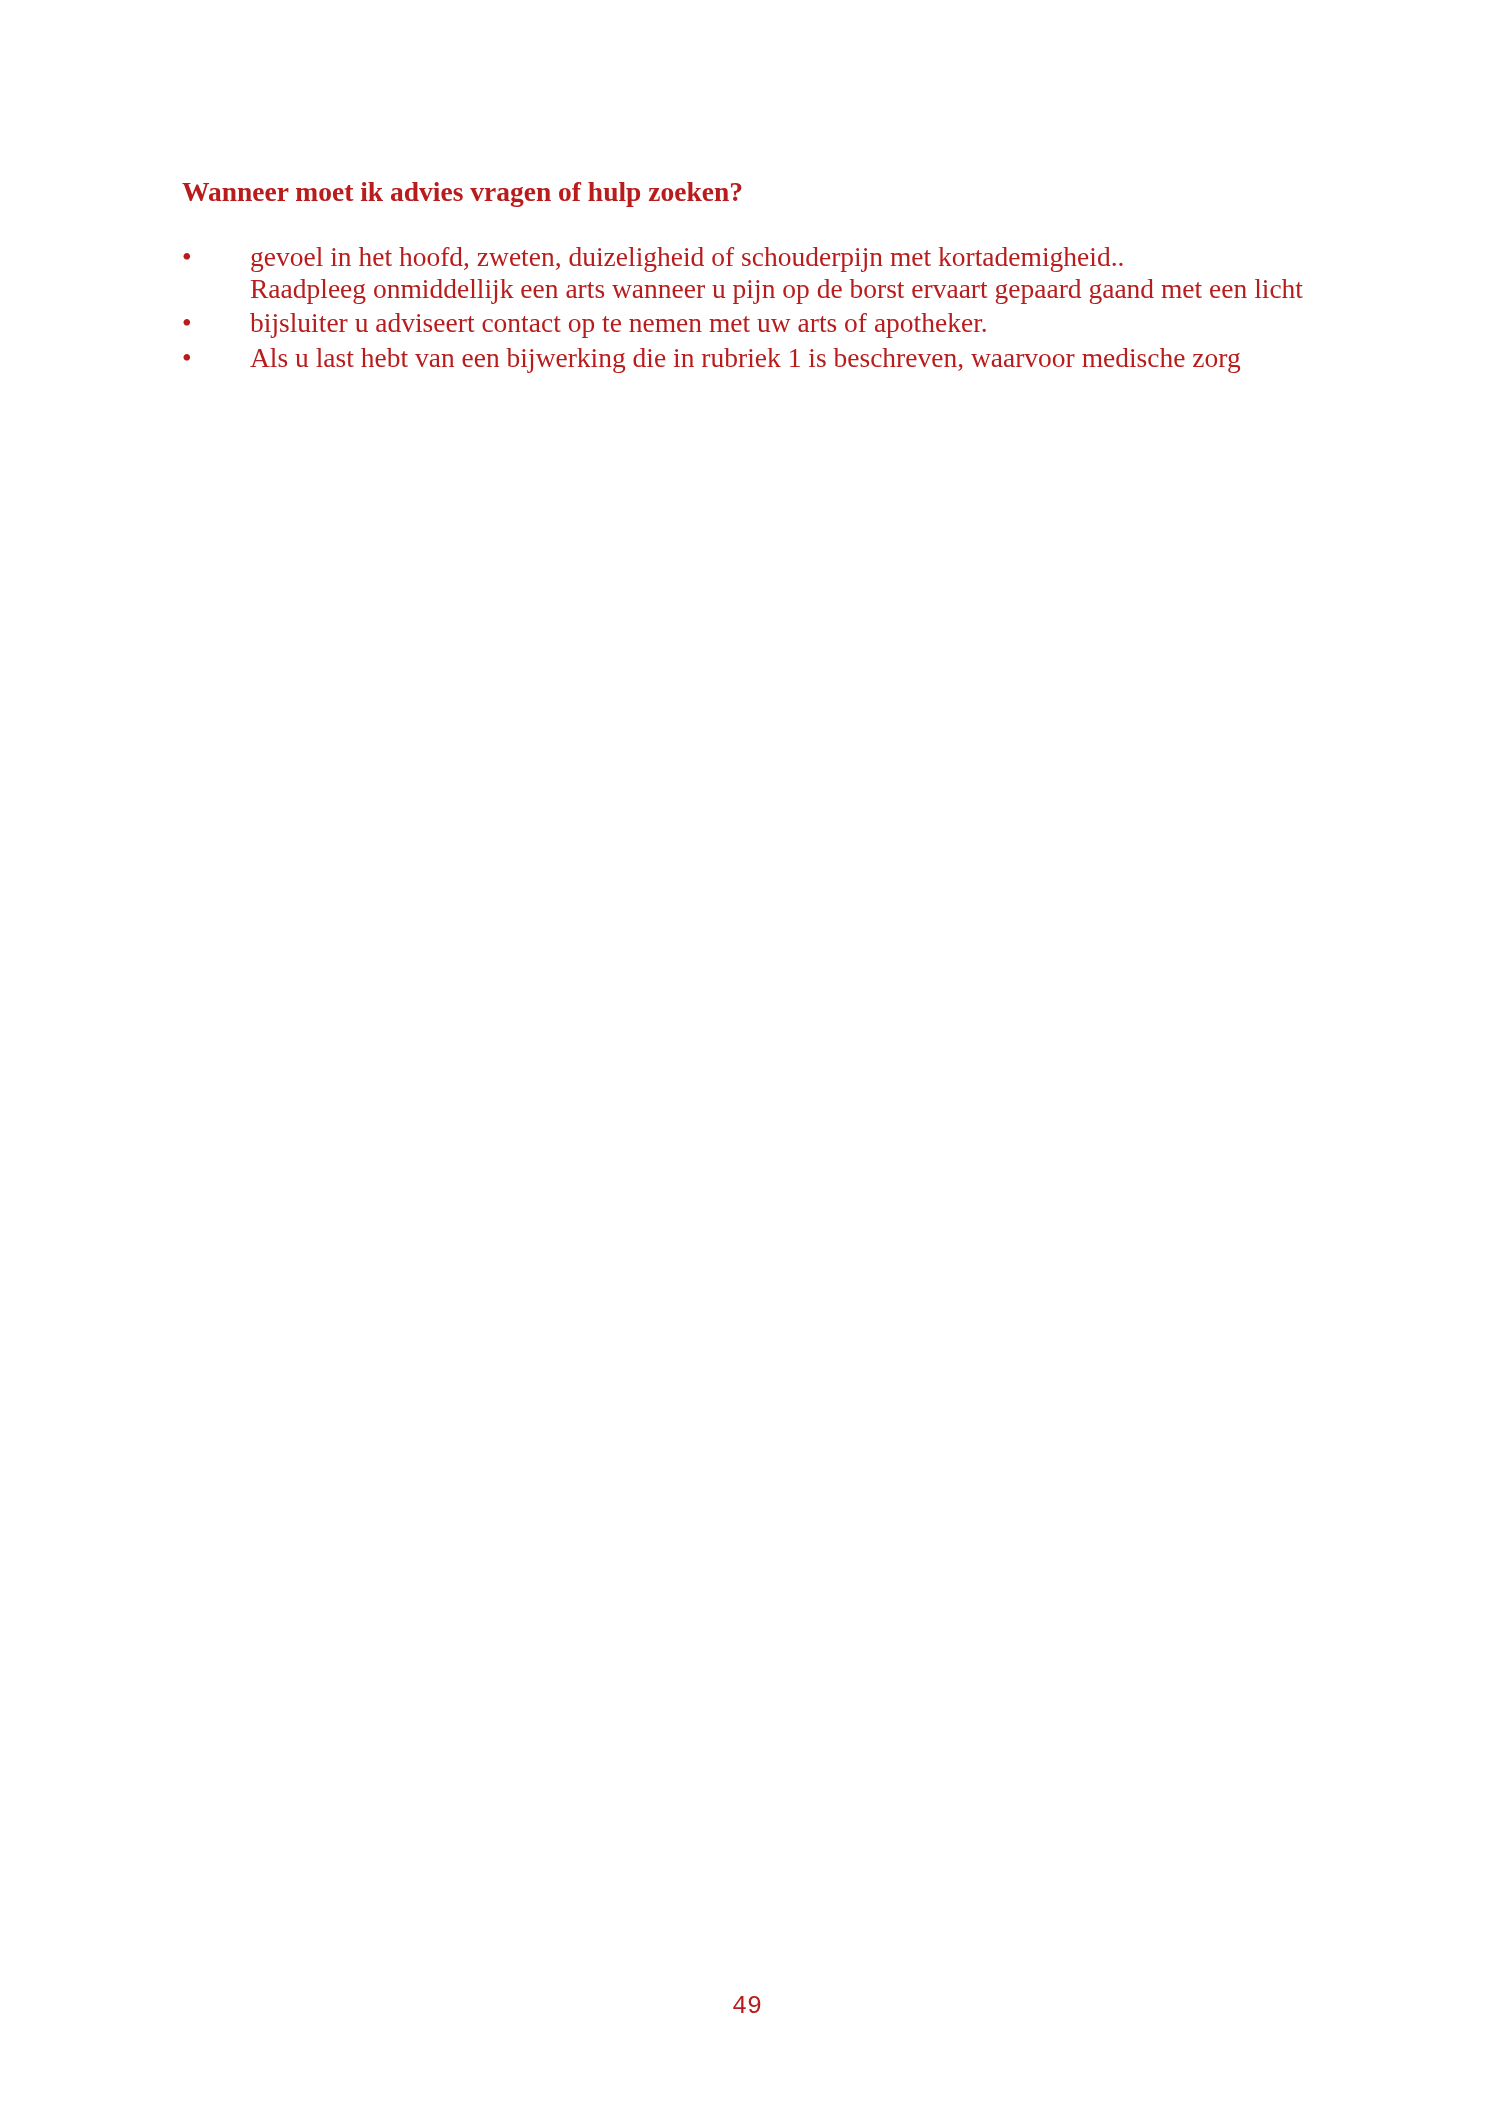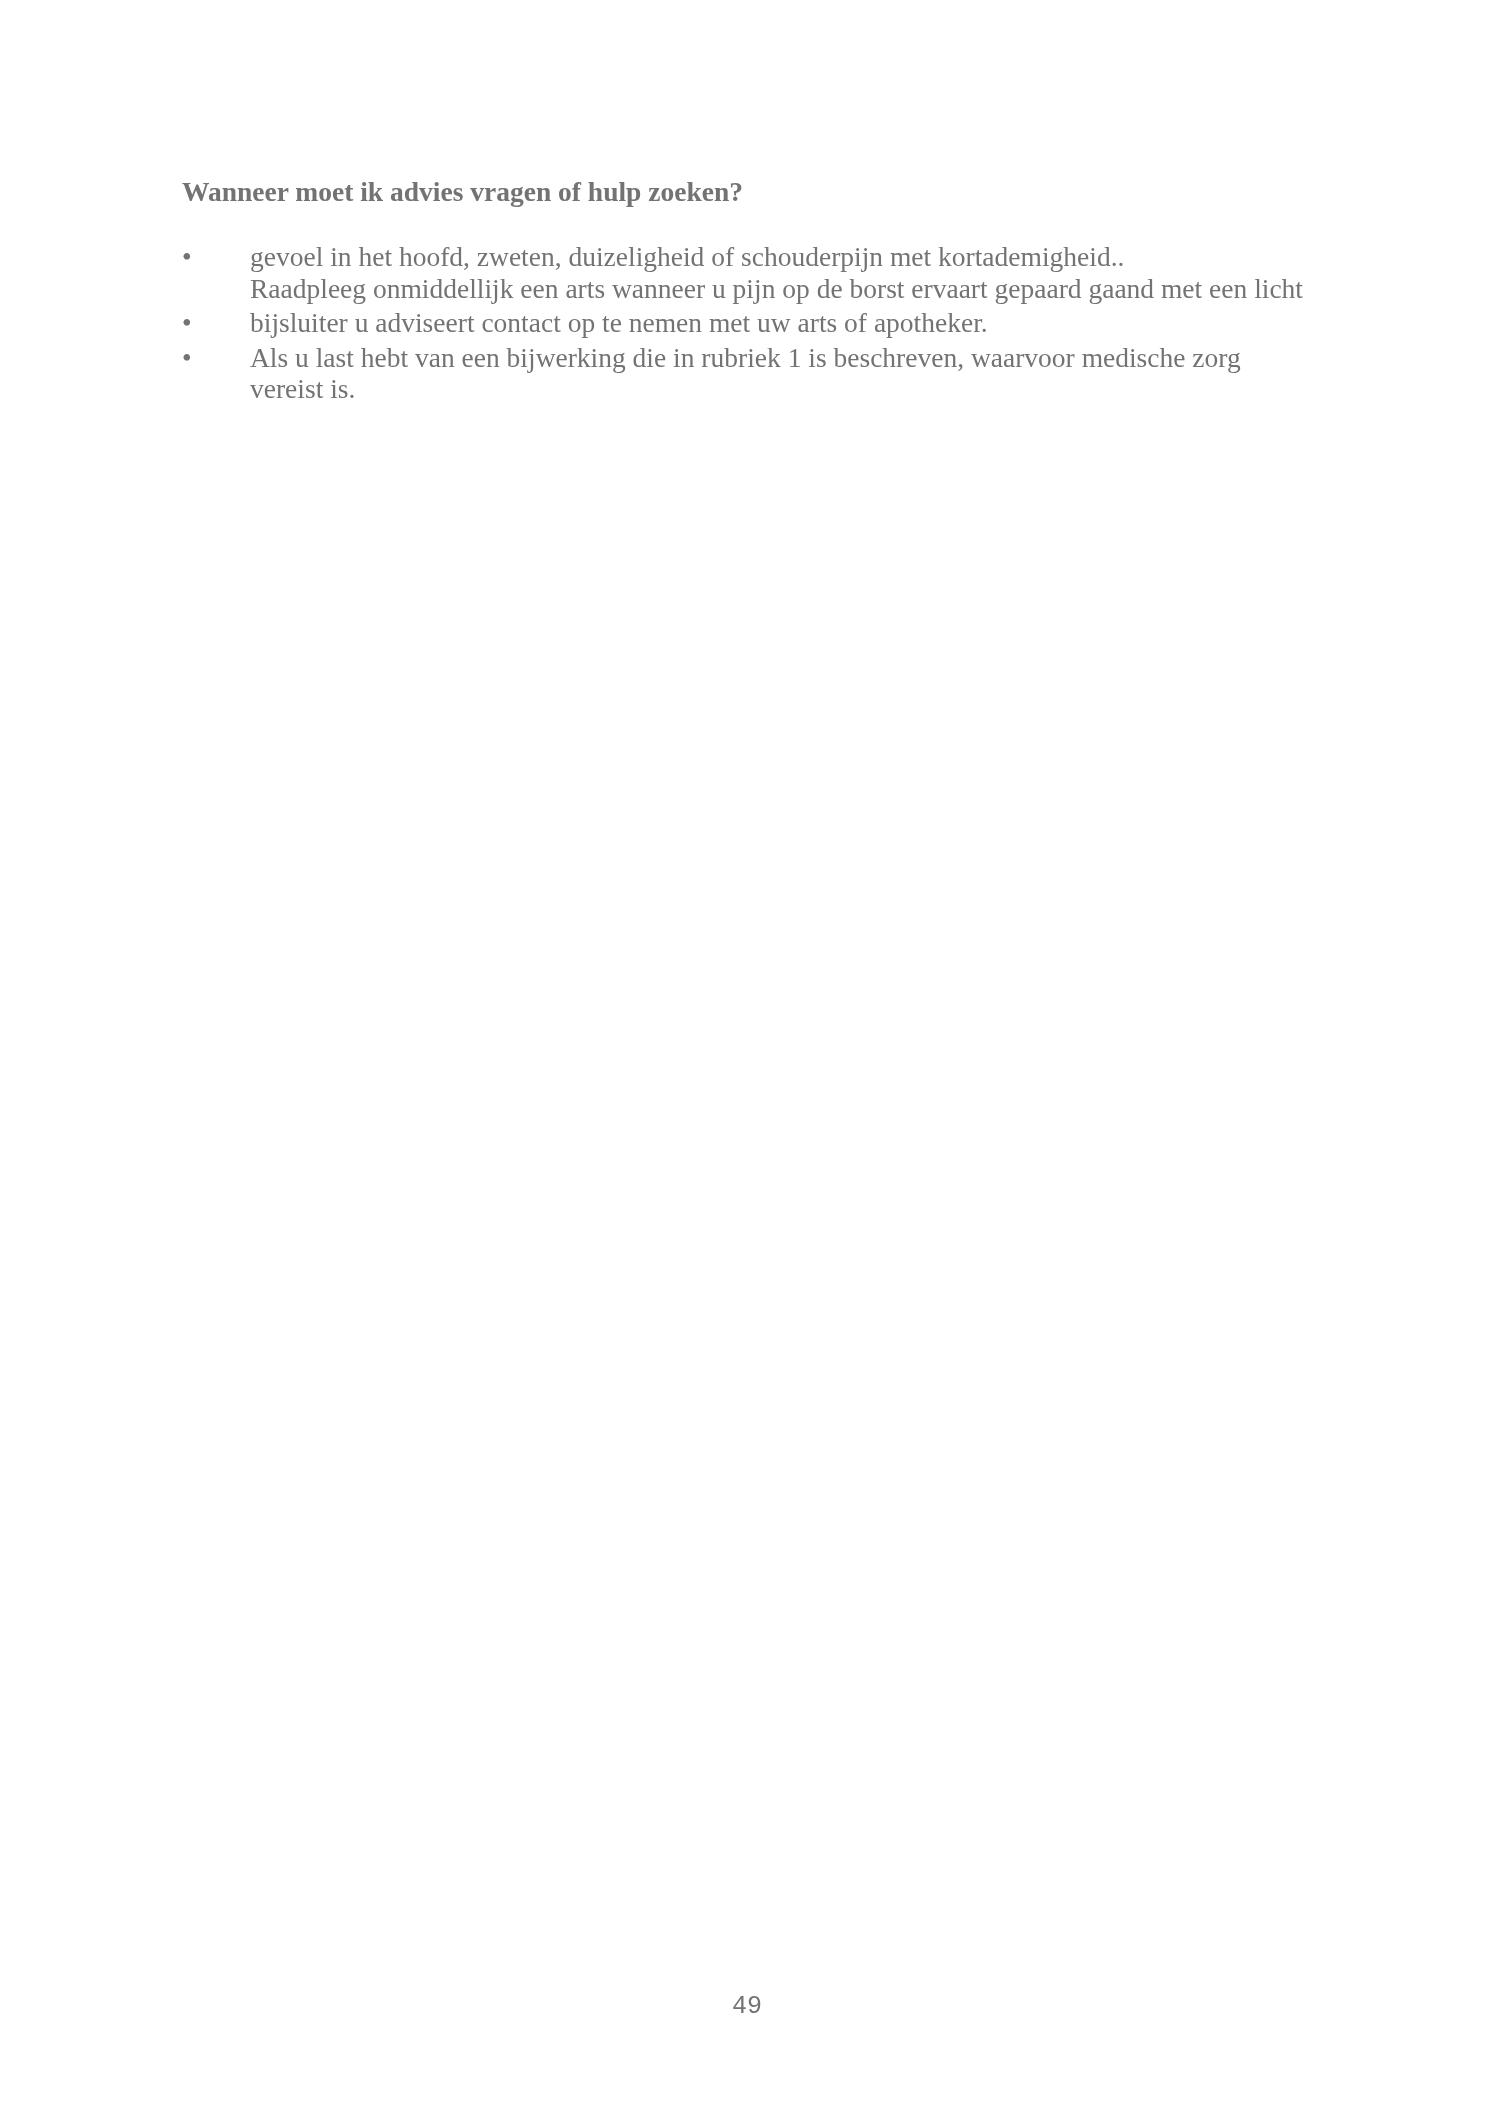--- a/index.html
+++ b/index.html
@@ -5,21 +5,21 @@
   html, body {
     margin: 0;
     padding: 0;
     background: #ffffff;
   }
   .page {
     position: relative;
     width: 1494px;
     height: 2112px;
     background: #ffffff;
-    color: #737373;
+    color: #b91c1c;
     font-family: "Liberation Serif", "DejaVu Serif", serif;
     font-size: 27.5px;
     line-height: 31.5px;
     overflow: hidden;
   }
   .heading {
     position: absolute;
     left: 182px;
     top: 176px;
     margin: 0;
@@ -83,21 +83,20 @@
       <span class="bullet">•</span>
       <div class="bullet-text">
         <div class="line">bijsluiter u adviseert contact op te nemen met uw arts of apotheker.</div>
       </div>
     </div>
 
     <div class="bullet-item">
       <span class="bullet">•</span>
       <div class="bullet-text">
         <div class="line">Als u last hebt van een bijwerking die in rubriek 1 is beschreven, waarvoor medische zorg</div>
-        <div class="line">vereist is.</div>
       </div>
     </div>
 
   </div>
 
   <div class="page-number">49</div>
 
 </div>
 
 </body></html>

